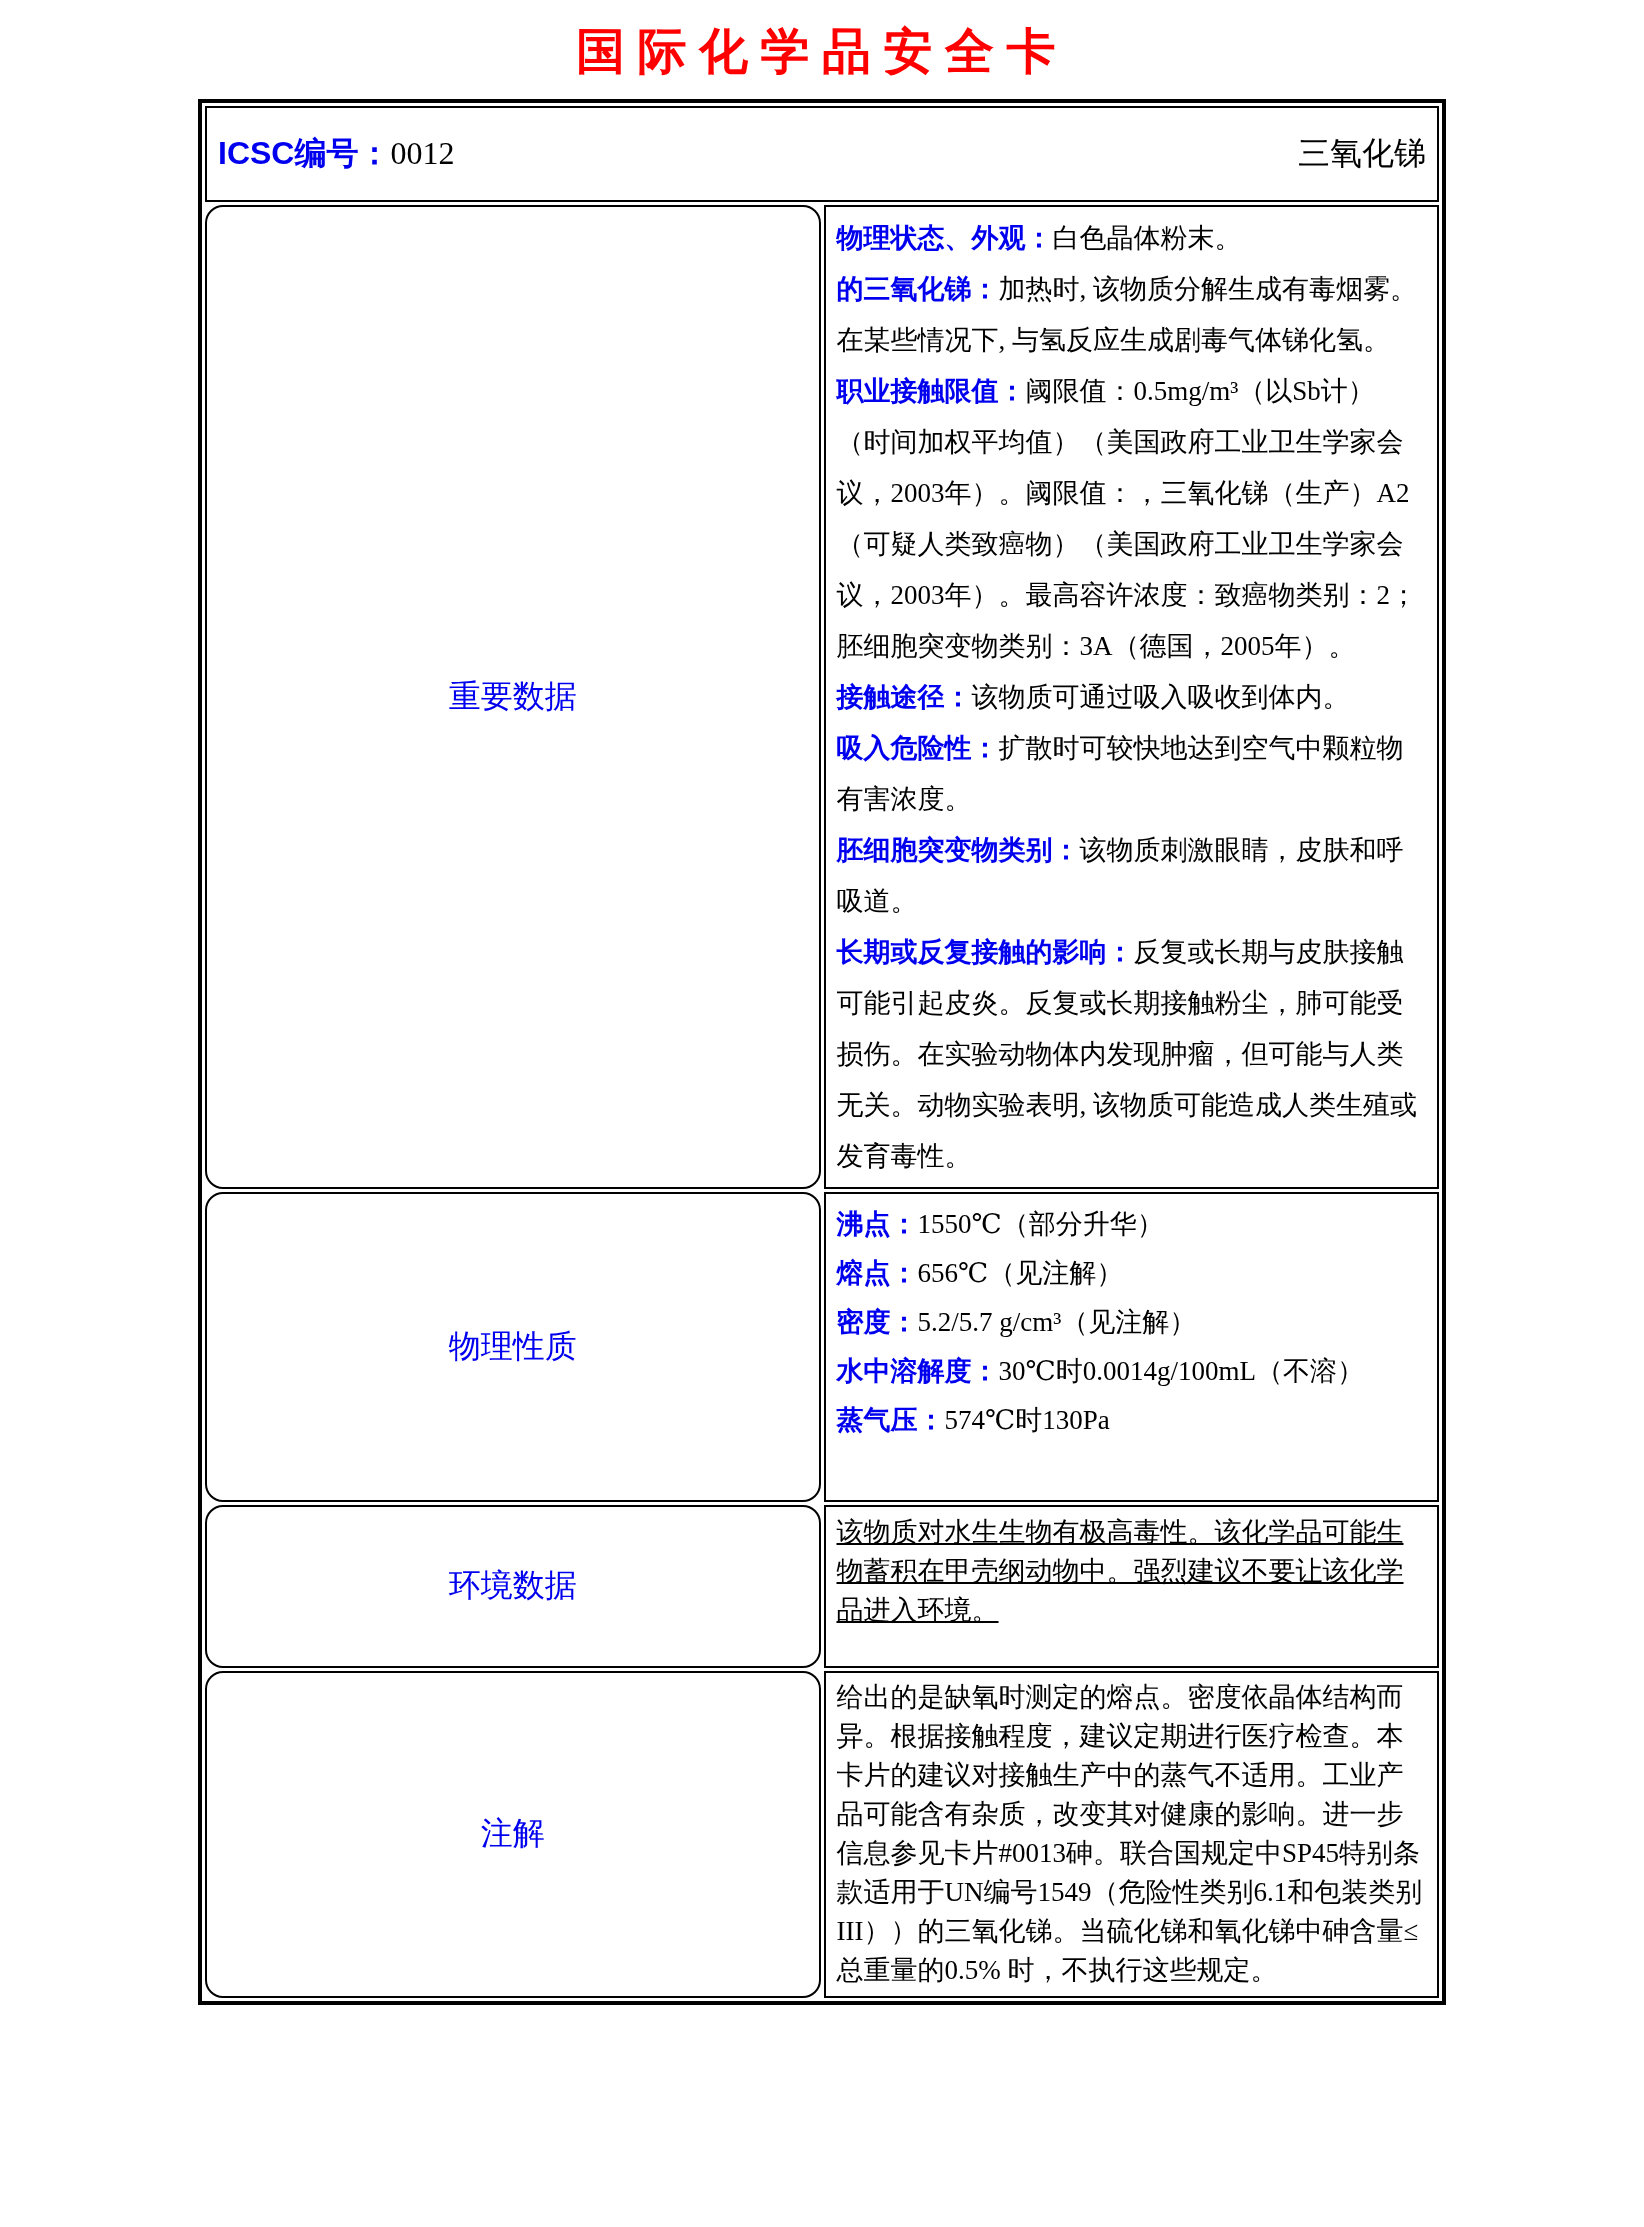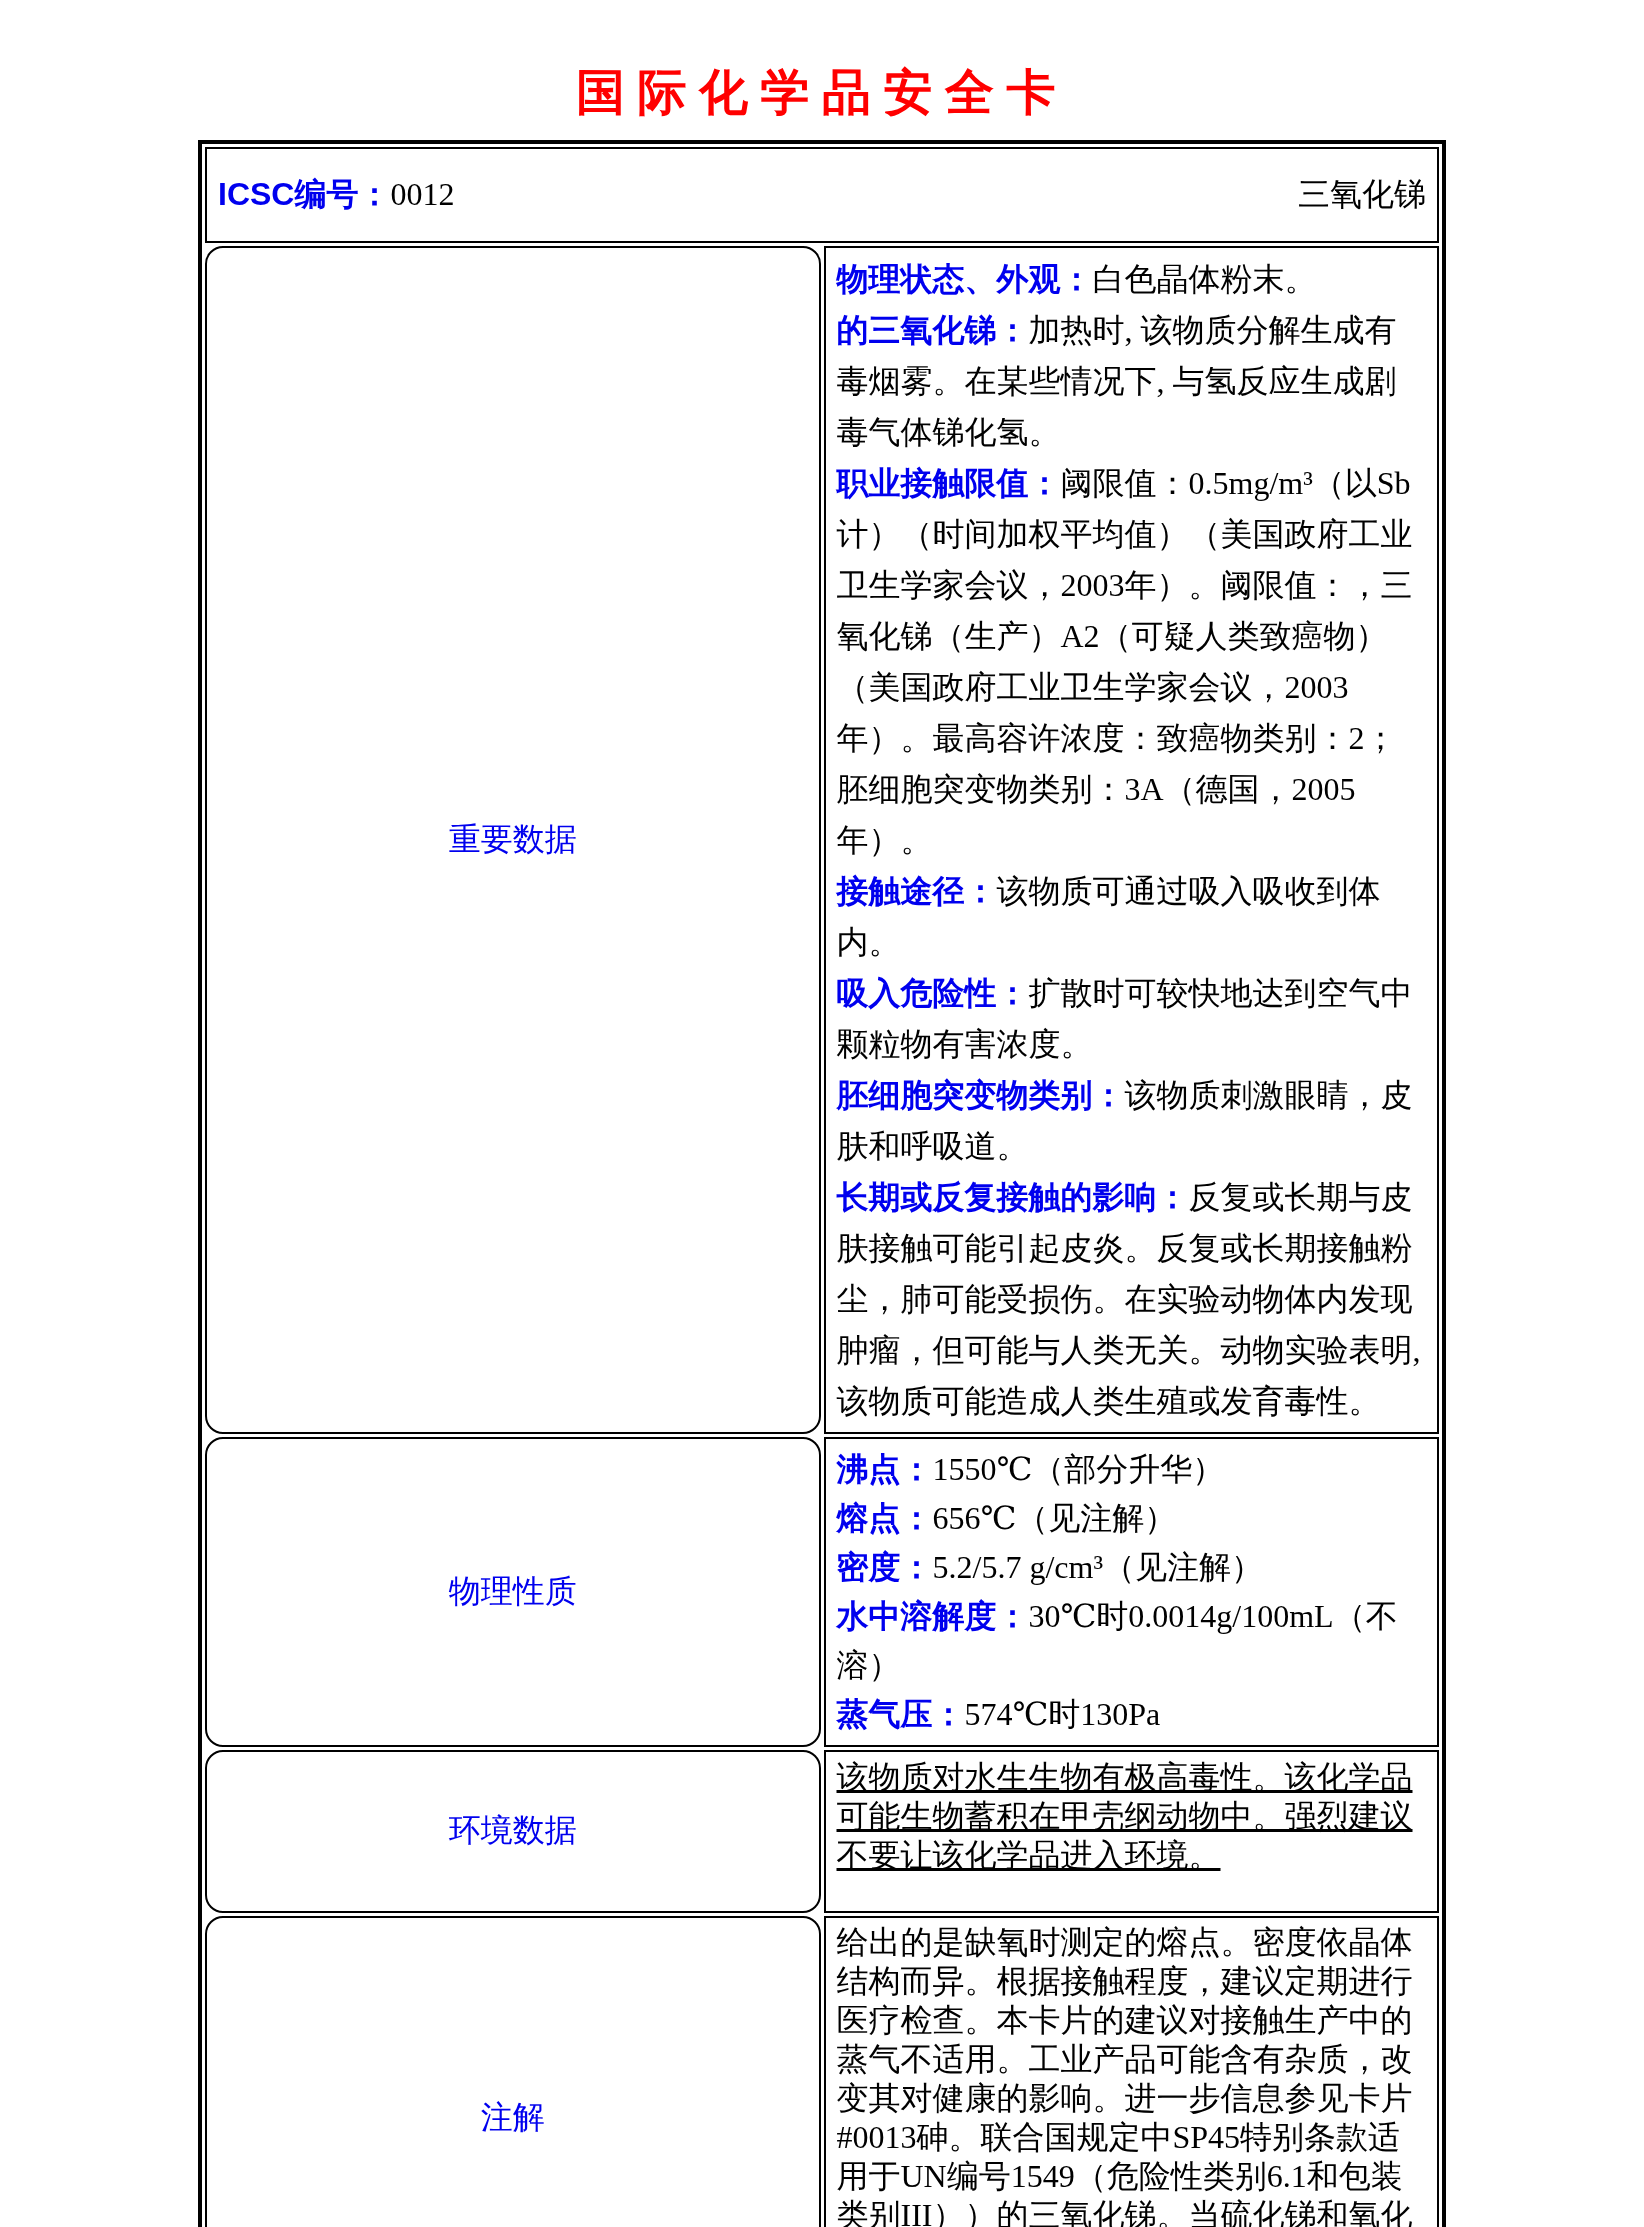--- a/index.html
+++ b/index.html
@@ -3,37 +3,37 @@
 <meta charset="utf-8">
 <style>
   html,body { margin:0; padding:0; background:#ffffff; }
   .page {
     width:1644px; height:2227px; margin:0 auto; background:#ffffff;
     position:relative; overflow:hidden;
     font-family:"Liberation Serif","DejaVu Serif",serif;
     color:#000;
   }
   .doc-title {
-    margin-top:60px; text-align:center;
+    margin-top:19px; text-align:center;
     color:#ff0000; font-weight:bold; font-size:49px; letter-spacing:12.5px;
     font-family:"DejaVu Sans","Liberation Sans",sans-serif;
   }
   table.card {
     width:1248px; margin:14px auto 0 auto;
     border:4.9px solid #000; border-collapse:separate; border-spacing:3.5px;
     table-layout:fixed; background:#fff;
   }
   td { border:2.1px solid #000; vertical-align:top; background:#fff; }
   td.row-label {
     width:175px; text-align:center; vertical-align:middle;
     color:#0000ee; font-size:32px;
     font-family:"Liberation Sans","DejaVu Sans",sans-serif;
     border-radius:18px;
   }
-  td.content { padding:5.6px 11px; font-size:32px; }
+  td.content { padding:5.6px 11px; font-size:27px; }
   td.span2 { padding:16px 11px; font-size:32px; }
 
   .hdr-cell { height:60px; vertical-align:middle; }
   .hdr-flex { display:flex; justify-content:space-between; align-items:center; }
   .hdr-left  { white-space:nowrap; }
   .icsc-lbl {
     color:#0000ee; font-weight:bold; font-size:32px;
     font-family:"Liberation Sans","DejaVu Sans",sans-serif;
   }
   .icsc-num { font-size:32px; color:#000; }

